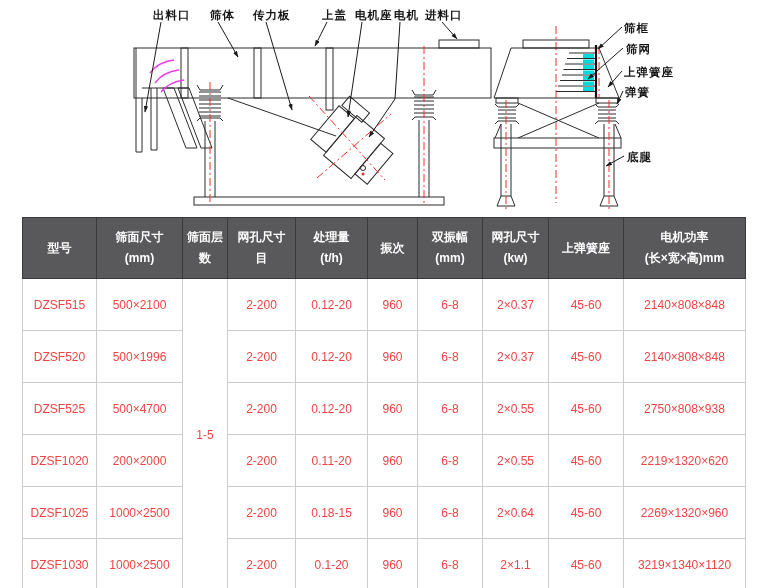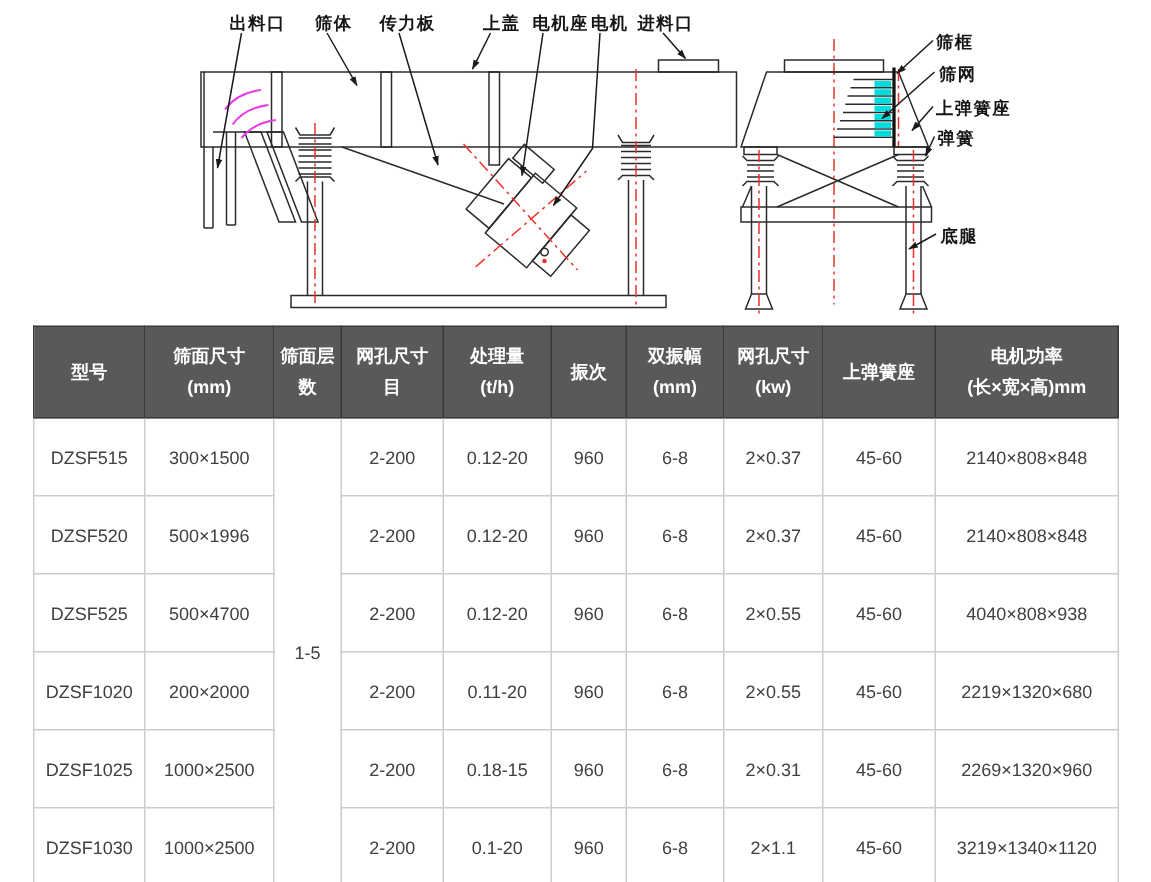--- a/index.html
+++ b/index.html
@@ -15,21 +15,21 @@
   .mag{stroke:#e83ce8;stroke-width:1.4;fill:none;}
   .ldr{stroke:#1a1a1a;stroke-width:1;fill:none;}
   .cyan{fill:#00dcdc;stroke:none;}
 
   table.spec{position:absolute;left:22px;top:217px;width:723px;border-collapse:collapse;
              table-layout:fixed;font-size:12px;}
   table.spec th{background:#59595b;color:#fff;border:1px solid #39393b;font-weight:bold;
                 height:60px;padding:0;text-align:center;vertical-align:middle;}
   table.spec th span{display:block;line-height:21px;}
   table.spec th span:empty{display:none;}
-  table.spec td{background:#fff;border:1px solid #ccc;color:#404040;height:51px;
+  table.spec td{background:#fff;border:1px solid #ccc;color:#ef4444;height:51px;
                 text-align:center;vertical-align:middle;padding:0;}
 </style>
 </head>
 <body>
 
 <div class="page">
 
   <div class="diagram">
     <svg width="767" height="216" viewBox="0 0 767 216">
       <defs>
@@ -203,21 +203,21 @@
           </th>
         <th>
             <span>电机功率</span>
             <span>(长×宽×高)mm</span>
           </th>
       </tr>
     </thead>
     <tbody>
         <tr>
           <td>DZSF515</td>
-          <td>300×1500</td>
+          <td>500×2100</td>
           <td rowspan="6">1-5</td>
           <td>2-200</td>
           <td>0.12-20</td>
           <td>960</td>
           <td>6-8</td>
           <td>2×0.37</td>
           <td>45-60</td>
           <td>2140×808×848</td>
         </tr>
         <tr>
@@ -233,41 +233,41 @@
         </tr>
         <tr>
           <td>DZSF525</td>
           <td>500×4700</td>
           <td>2-200</td>
           <td>0.12-20</td>
           <td>960</td>
           <td>6-8</td>
           <td>2×0.55</td>
           <td>45-60</td>
-          <td>4040×808×938</td>
+          <td>2750×808×938</td>
         </tr>
         <tr>
           <td>DZSF1020</td>
           <td>200×2000</td>
           <td>2-200</td>
           <td>0.11-20</td>
           <td>960</td>
           <td>6-8</td>
           <td>2×0.55</td>
           <td>45-60</td>
-          <td>2219×1320×680</td>
+          <td>2219×1320×620</td>
         </tr>
         <tr>
           <td>DZSF1025</td>
           <td>1000×2500</td>
           <td>2-200</td>
           <td>0.18-15</td>
           <td>960</td>
           <td>6-8</td>
-          <td>2×0.31</td>
+          <td>2×0.64</td>
           <td>45-60</td>
           <td>2269×1320×960</td>
         </tr>
         <tr>
           <td>DZSF1030</td>
           <td>1000×2500</td>
           <td>2-200</td>
           <td>0.1-20</td>
           <td>960</td>
           <td>6-8</td>

